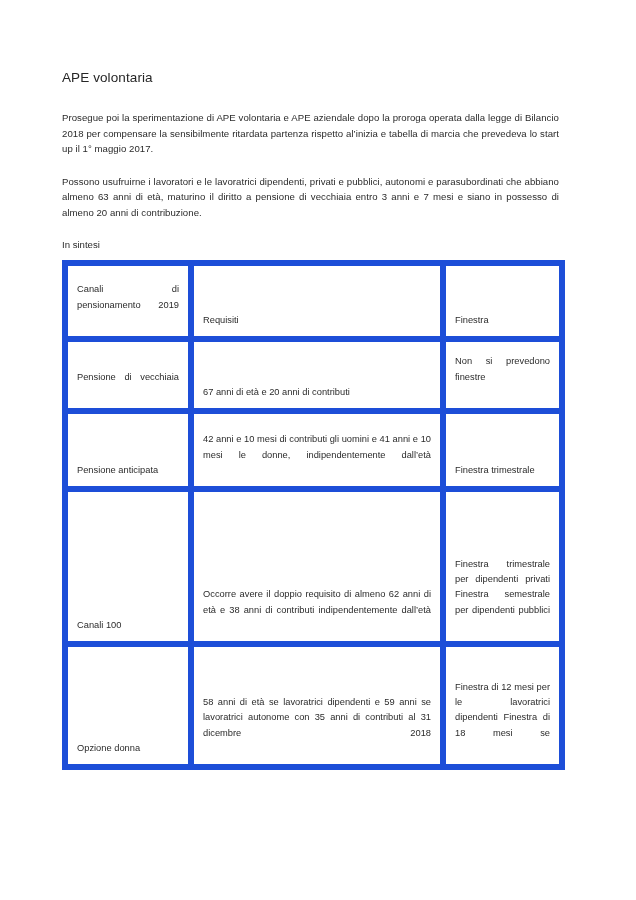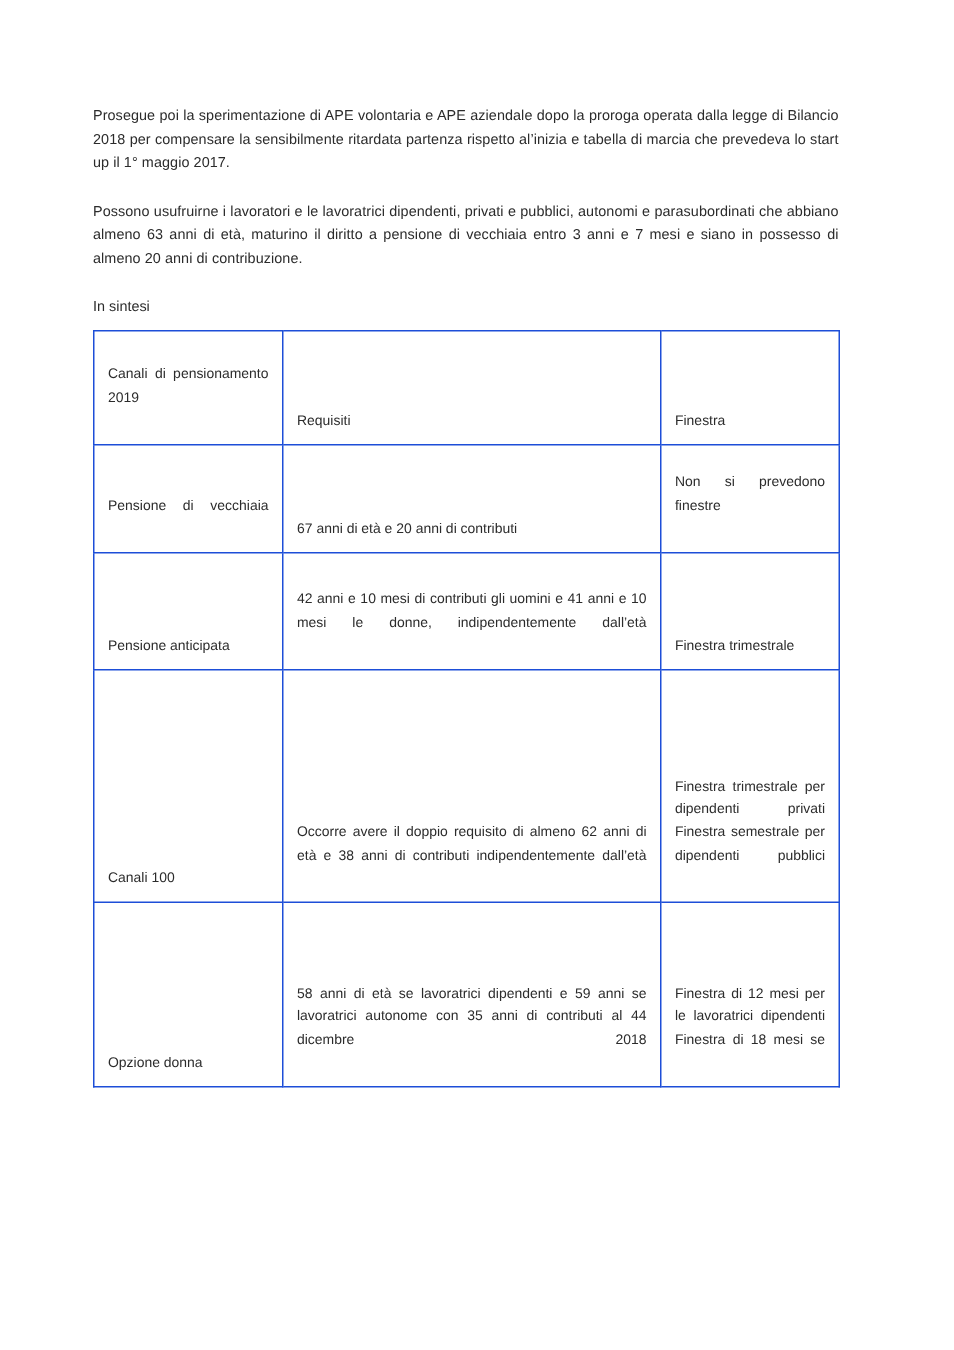--- a/index.html
+++ b/index.html
@@ -67,21 +67,21 @@
   }
 
   table.summary {
     border-collapse: collapse;
     width: 497px;
     table-layout: fixed;
     margin: 0;
   }
 
   table.summary td {
-    border: 1px solid #1d4ed8;
+    border: 6px solid #1d4ed8;
     vertical-align: bottom;
     padding: 8px 9px 7px 9px;
     font-size: 9.3px;
     line-height: 15.4px;
     color: #2b2b2b;
     text-align: justify;
     text-justify: inter-word;
     box-sizing: border-box;
   }
 
@@ -106,20 +106,21 @@
   tr.r-head td, tr.r-1 td, tr.r-2 td, tr.r-3 td, tr.r-4 td, tr.r-5 td {
     vertical-align: bottom;
   }
 </style>
 </head>
 <body>
 
 <div class="page">
   <div class="content">
 
+    <h1 class="doc-title">APE volontaria</h1>
 
     <p class="para">Prosegue poi la sperimentazione di APE volontaria e APE aziendale dopo la proroga operata dalla legge di Bilancio 2018 per compensare la sensibilmente ritardata partenza rispetto al’inizia e tabella di marcia che prevedeva lo start up il 1° maggio 2017.</p>
 
     <p class="para last-para">Possono usufruirne i lavoratori e le lavoratrici dipendenti, privati e pubblici, autonomi e parasubordinati che abbiano almeno 63 anni di età, maturino il diritto a pensione di vecchiaia entro 3 anni e 7 mesi e siano in possesso di almeno 20 anni di contribuzione.</p>
 
     <p class="lead-in">In sintesi</p>
 
     <table class="summary">
       <tbody>
         <tr class="r-head">
@@ -169,21 +170,21 @@
             <span class="jz">Finestra trimestrale per dipendenti privati Finestra semestrale per dipendenti pubblici</span>
           </td>
         </tr>
 
 
         <tr class="r-5">
           <td class="col-a">
             <span class="nj">Opzione donna</span>
           </td>
           <td class="col-b">
-            <span class="jz">58 anni di età se lavoratrici dipendenti e 59 anni se lavoratrici autonome con 35 anni di contributi al 44 dicembre 2018</span>
+            <span class="jz">58 anni di età se lavoratrici dipendenti e 59 anni se lavoratrici autonome con 35 anni di contributi al 31 dicembre 2018</span>
           </td>
           <td class="col-c">
             <span class="jz">Finestra di 12 mesi per le lavoratrici dipendenti Finestra di 18 mesi se</span>
           </td>
         </tr>
       </tbody>
     </table>
 
   </div>
 </div>

